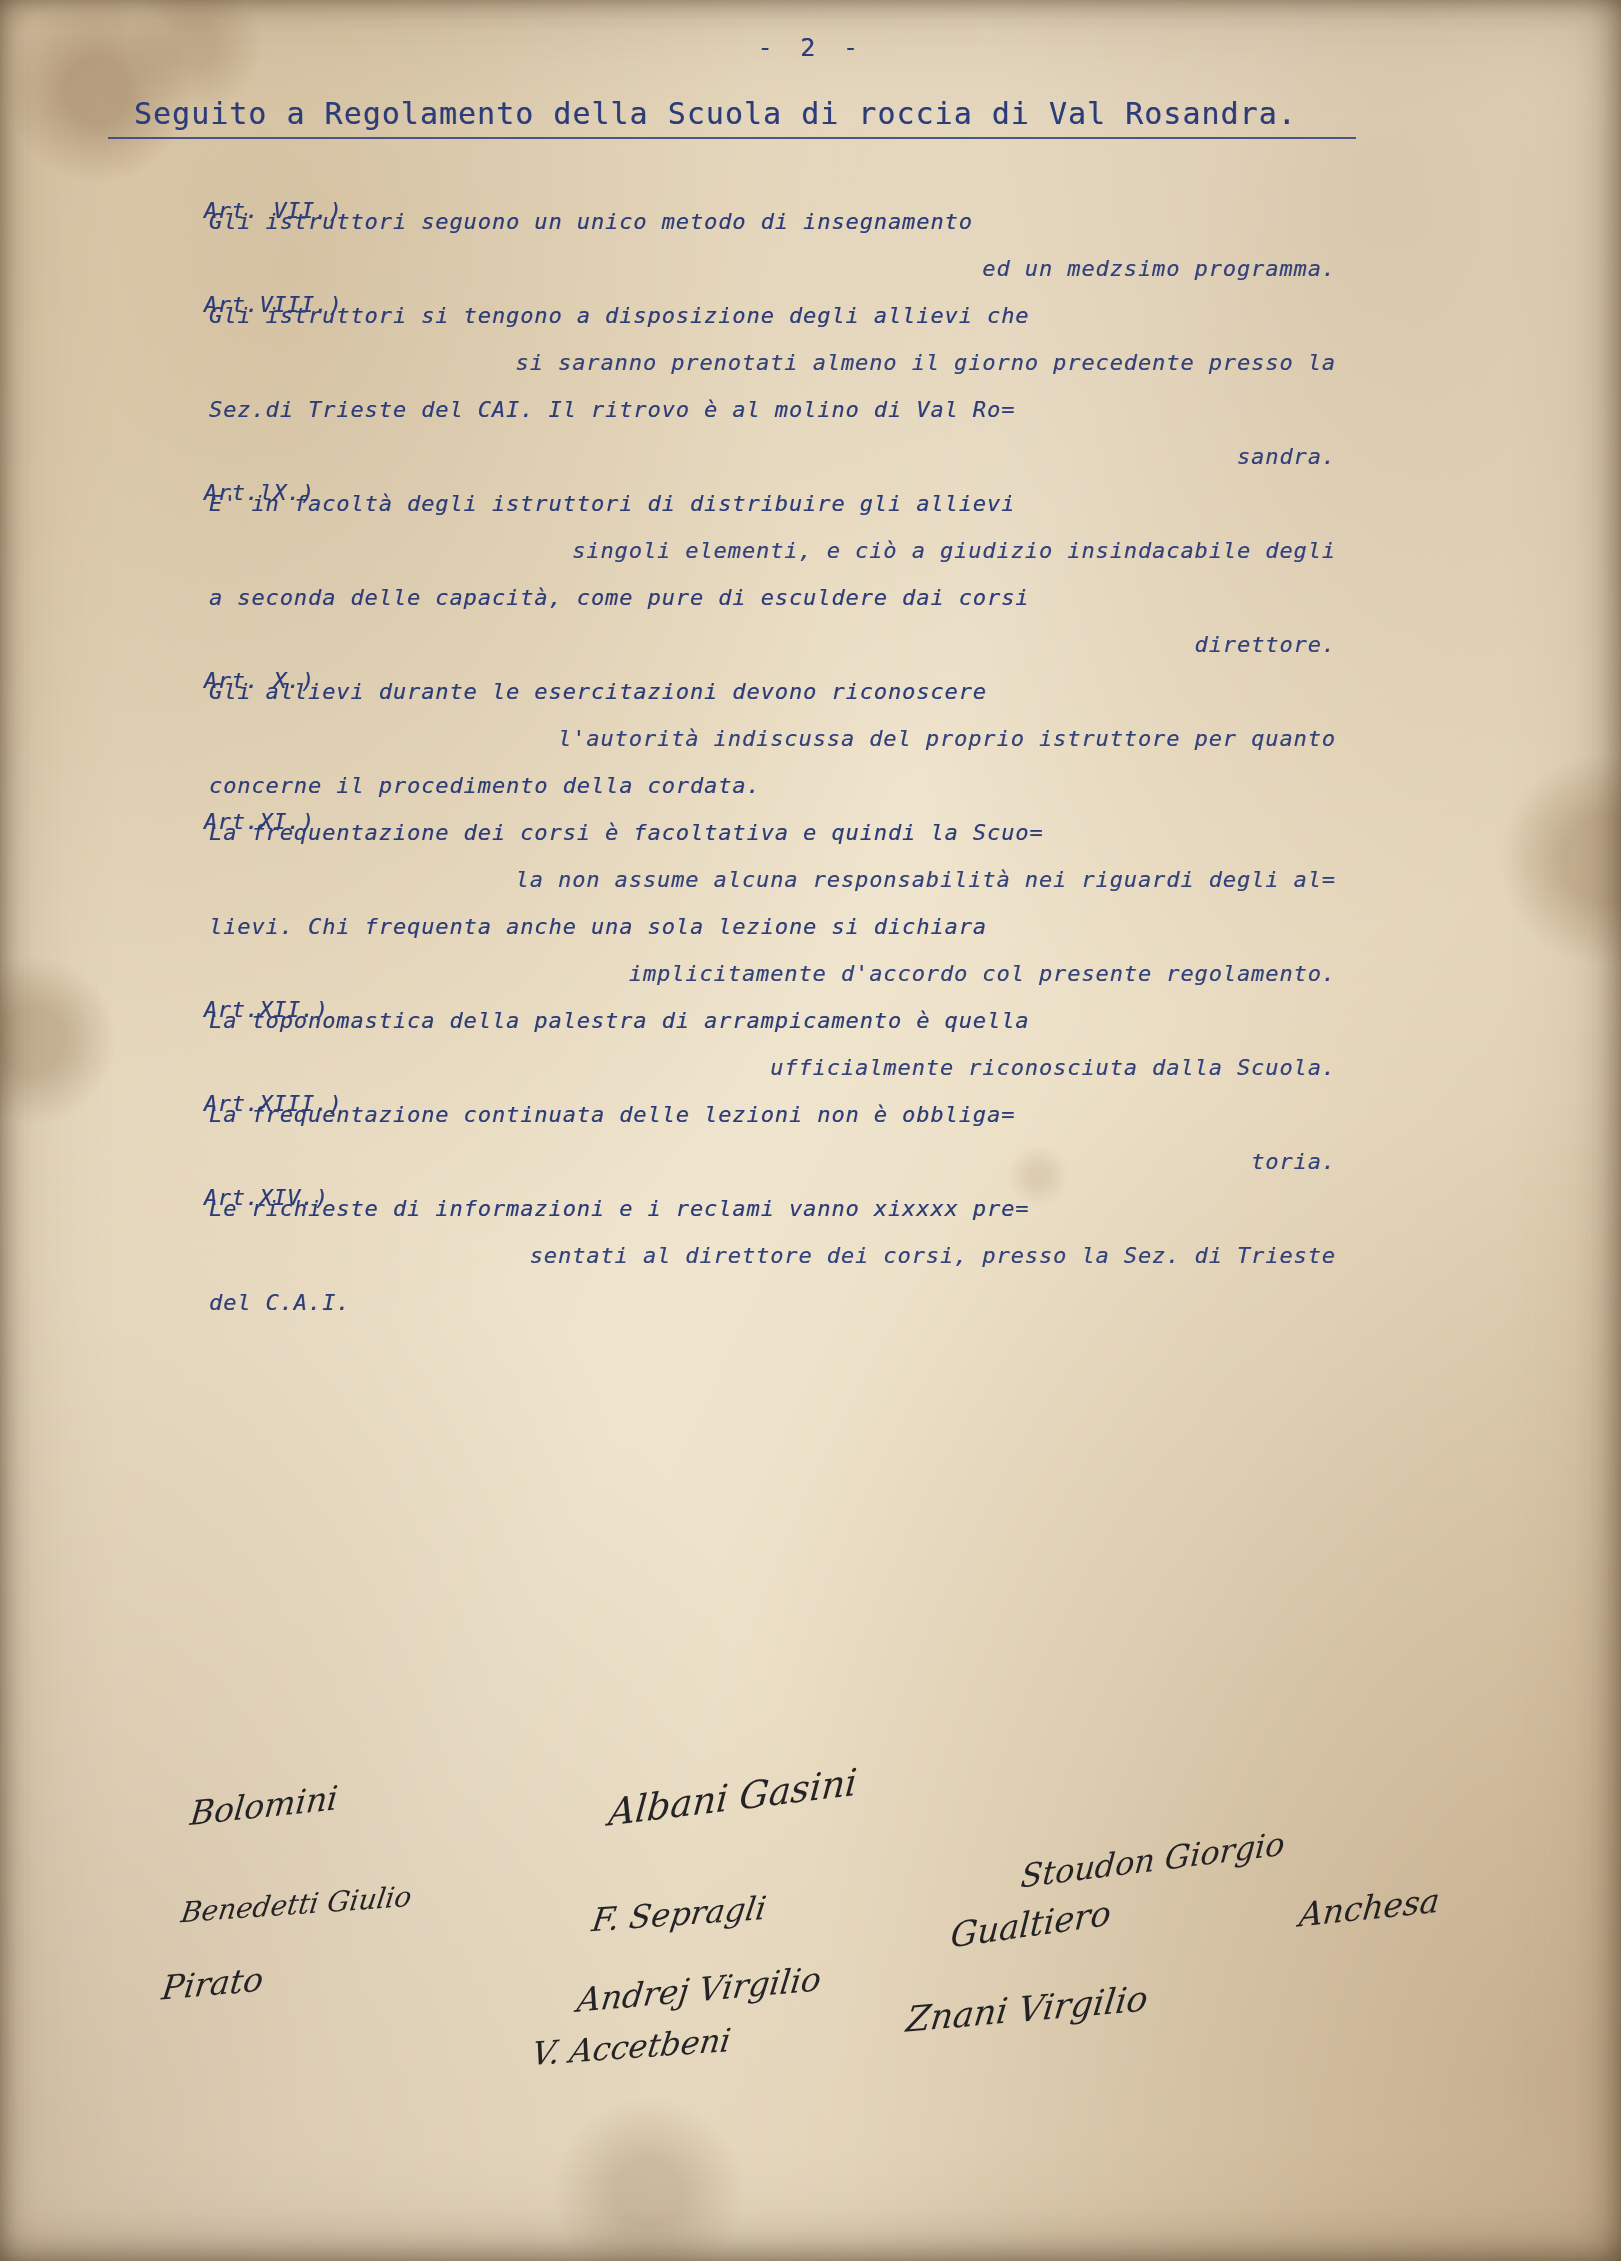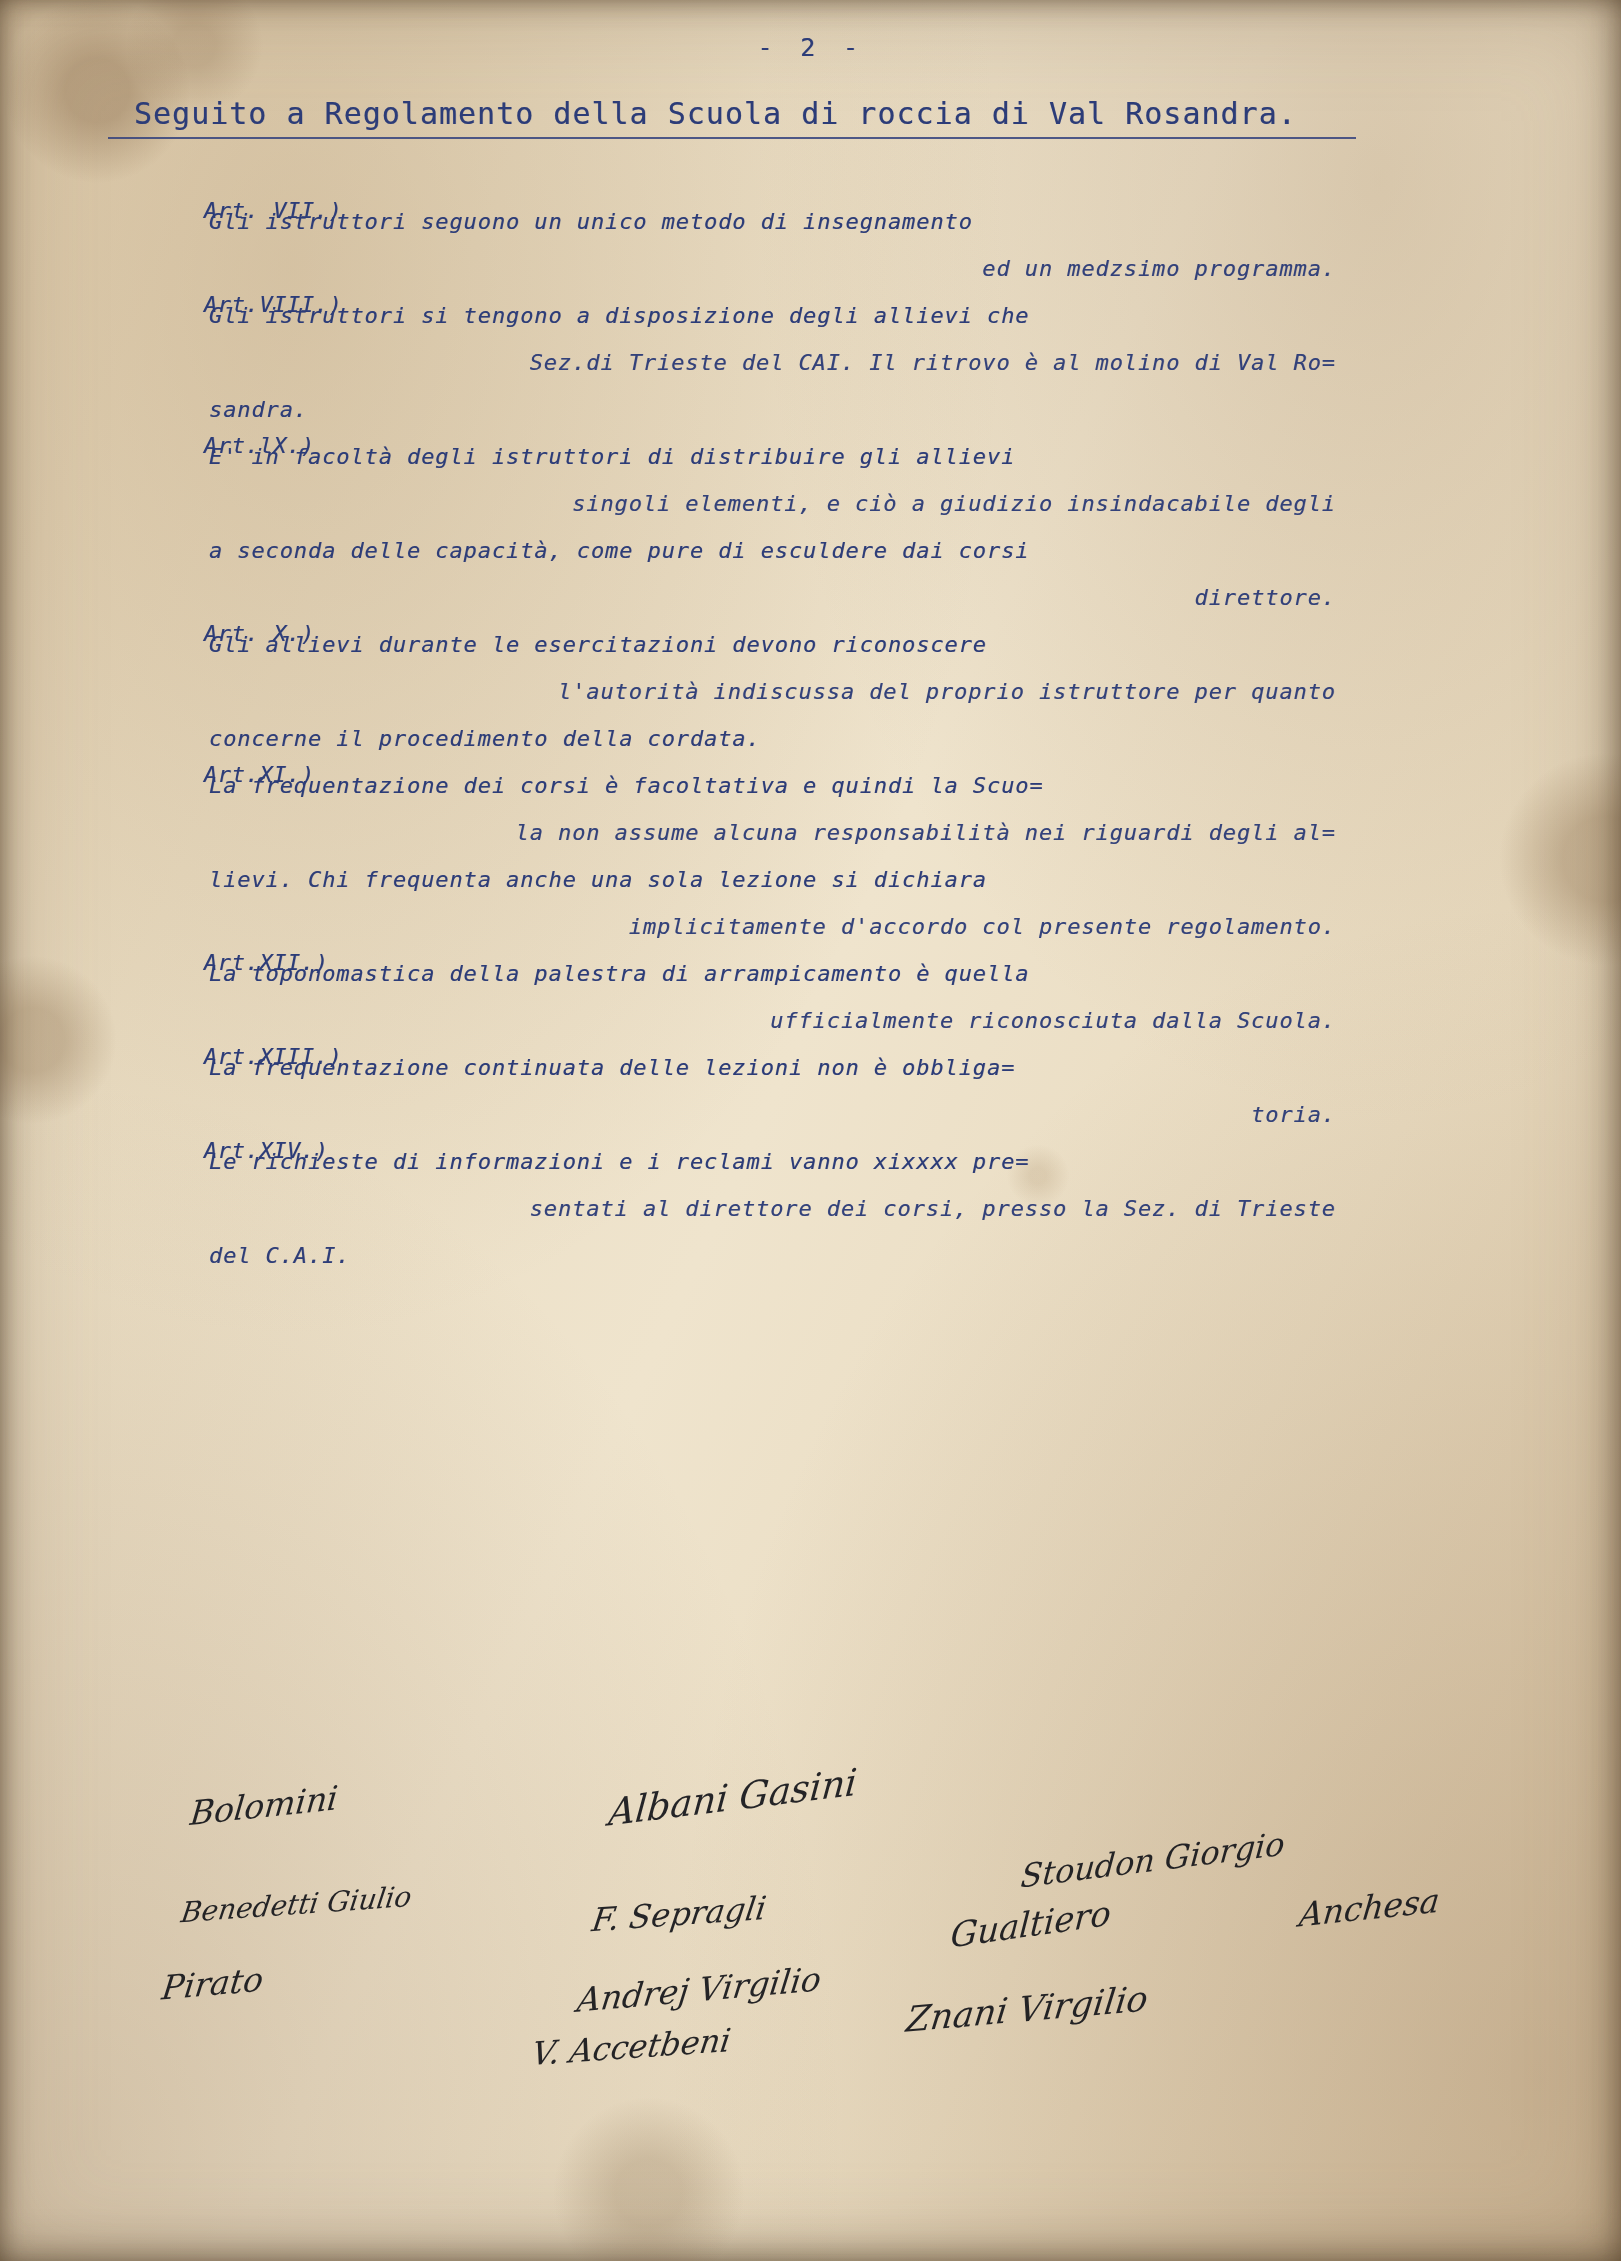--- a/index.html
+++ b/index.html
@@ -172,20 +172,21 @@
               <div class="line tw">Gli istruttori seguono un unico metodo di insegnamento</div>
               <div class="line tw">ed un medzsimo programma.</div>
             </div>
           </div>
         </div>
         <div class="article">
           <div class="art-row">
             <div class="art-label tw">Art.VIII.)</div>
             <div class="art-lines">
               <div class="line tw">Gli istruttori si tengono a disposizione degli allievi che</div>
+              <div class="line tw">si saranno prenotati almeno il giorno precedente presso la</div>
               <div class="line tw">Sez.di Trieste del CAI. Il ritrovo è al molino di Val Ro=</div>
               <div class="line tw">sandra.</div>
             </div>
           </div>
         </div>
         <div class="article">
           <div class="art-row">
             <div class="art-label tw">Art.lX.)</div>
             <div class="art-lines">
               <div class="line tw">E' in facoltà degli istruttori di distribuire gli allievi</div>

